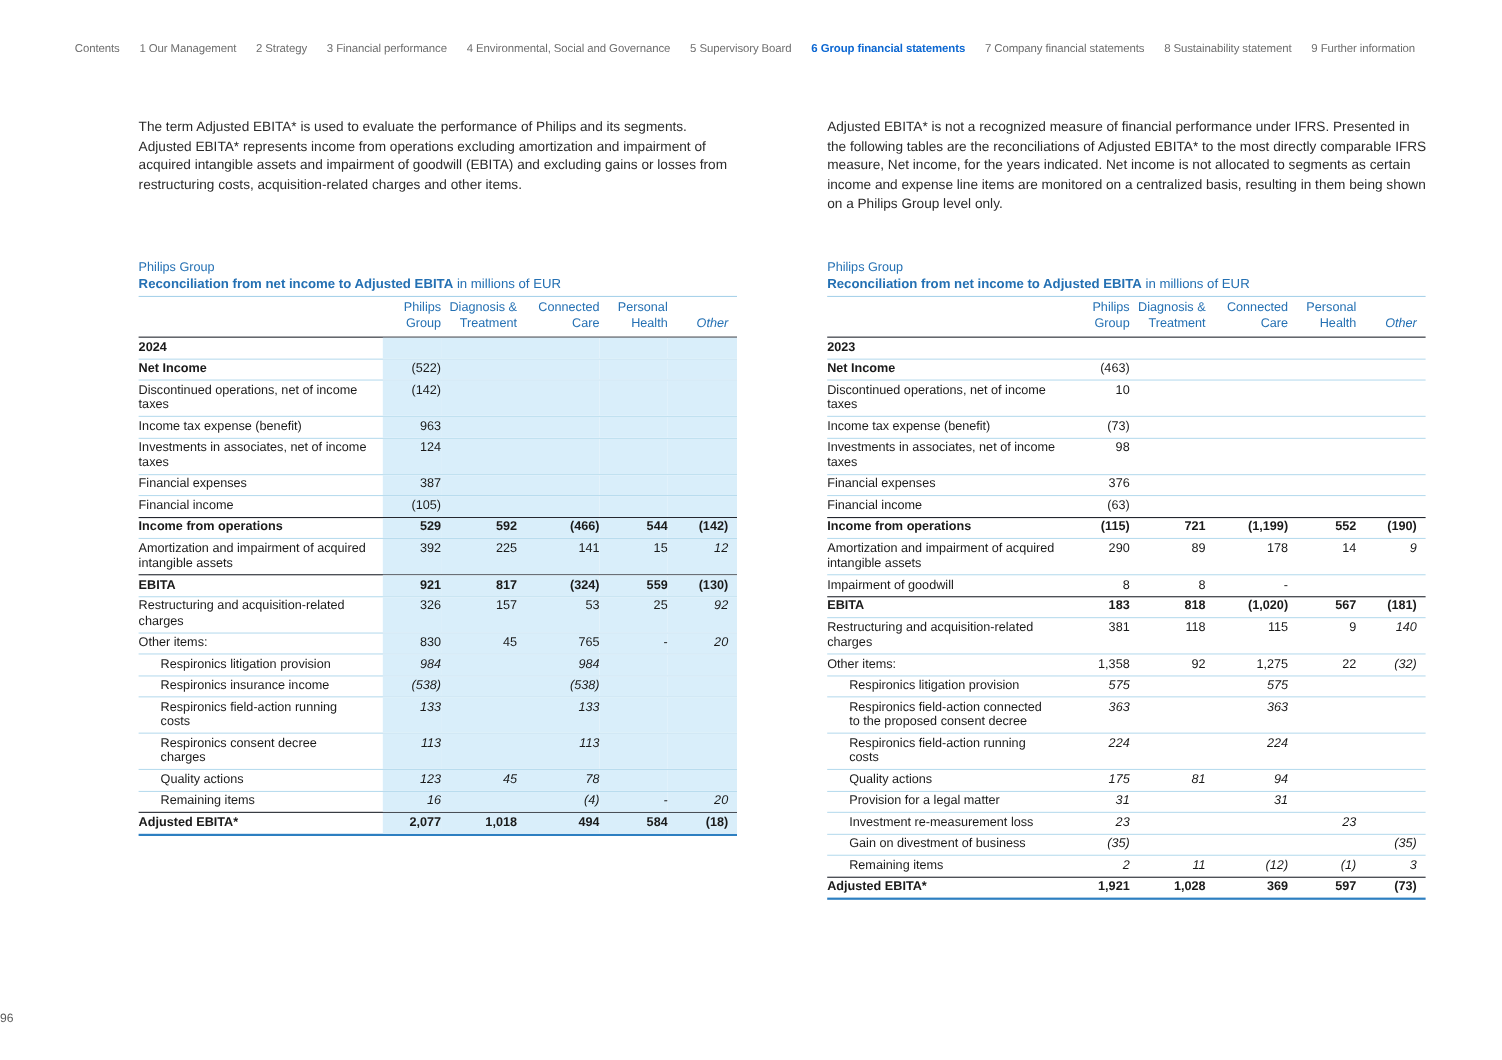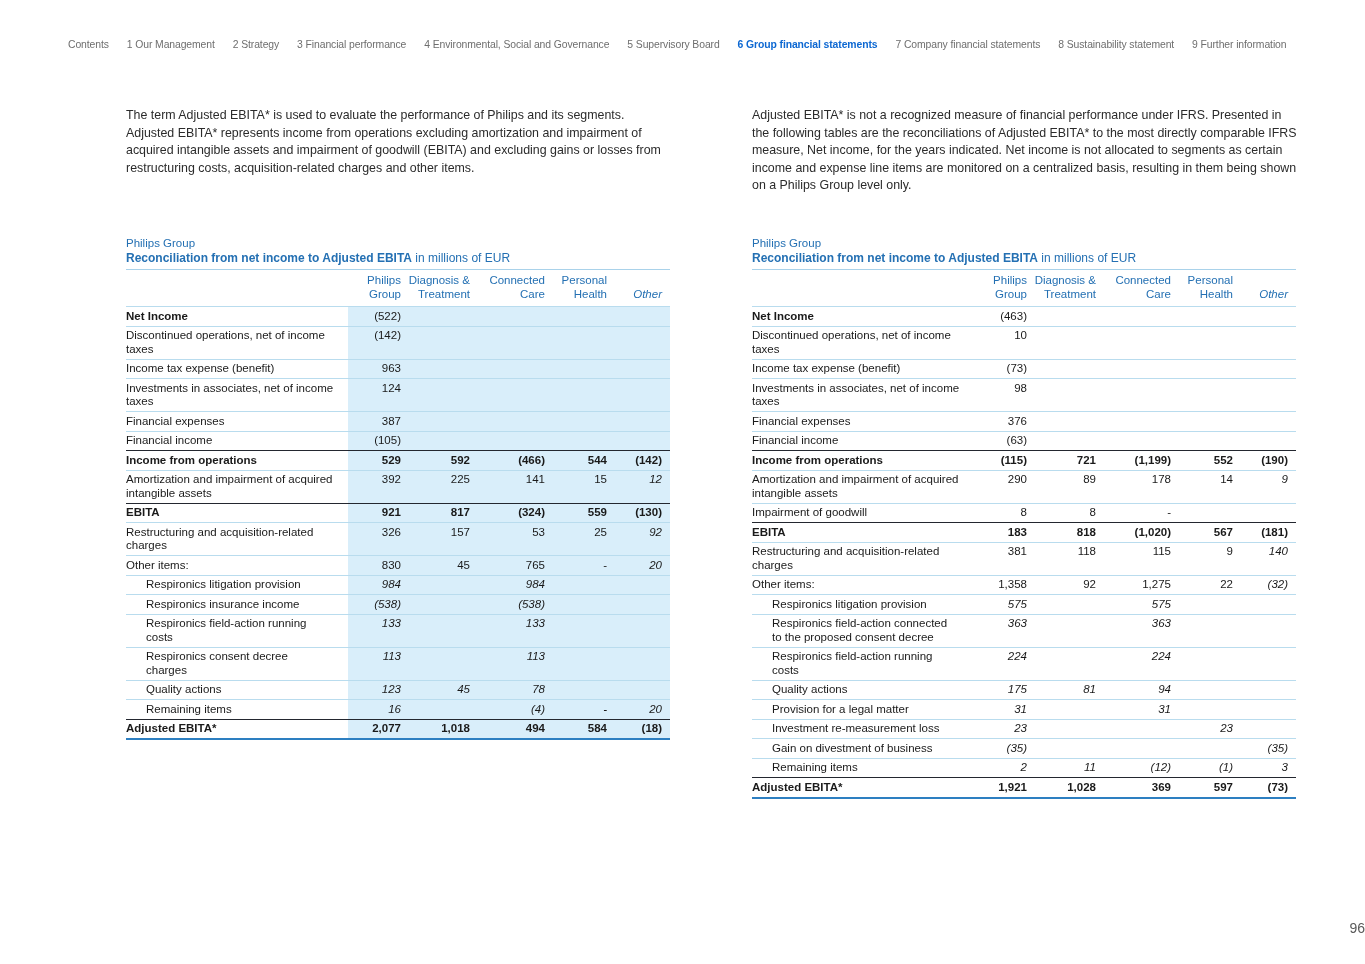--- a/index.html
+++ b/index.html
@@ -64,21 +64,21 @@
   .r-total{border-top:1px solid #23272f;border-bottom:2px solid #2d7fc1;font-weight:bold;}
   .r-sub .lbl{padding-left:20px;padding-right:16px;}
   .r-sub .num{font-style:italic;}
   .r-plain .num.c5{font-style:italic;}
 
   
   .shaded .row > .num{background:#d9eefa;}
 
   .pageno{
     position:absolute;top:920px;left:0;right:0;
-    text-align:right;font-size:14px;color:#5a5a5a;
+    text-align:left;font-size:11px;color:#5a5a5a;
   }
 </style>
 </head>
 <body>
 
 <nav class="topnav">
     <span class="nav-item">Contents</span>
     <span class="nav-item">1  Our Management</span>
     <span class="nav-item">2  Strategy</span>
     <span class="nav-item">3  Financial performance</span>
@@ -101,20 +101,28 @@
           <div class="hcell c1">Philips
 Group</div>
           <div class="hcell c2">Diagnosis &amp;
 Treatment</div>
           <div class="hcell c3">Connected
 Care</div>
           <div class="hcell c4">Personal
 Health</div>
           <div class="hcell c5 it">Other</div>
         </div>
+        <div class="row r-year">
+          <div class="lbl">2024</div>
+          <div class="num c1"></div>
+          <div class="num c2"></div>
+          <div class="num c3"></div>
+          <div class="num c4"></div>
+          <div class="num c5"></div>
+        </div>
         <div class="row r-boldlabel">
           <div class="lbl">Net Income</div>
           <div class="num c1">(522)</div>
           <div class="num c2"></div>
           <div class="num c3"></div>
           <div class="num c4"></div>
           <div class="num c5"></div>
         </div>
         <div class="row r-plain">
           <div class="lbl">Discontinued operations, net of income taxes</div>
@@ -267,20 +275,28 @@
           <div class="hcell c1">Philips
 Group</div>
           <div class="hcell c2">Diagnosis &amp;
 Treatment</div>
           <div class="hcell c3">Connected
 Care</div>
           <div class="hcell c4">Personal
 Health</div>
           <div class="hcell c5 it">Other</div>
         </div>
+        <div class="row r-year">
+          <div class="lbl">2023</div>
+          <div class="num c1"></div>
+          <div class="num c2"></div>
+          <div class="num c3"></div>
+          <div class="num c4"></div>
+          <div class="num c5"></div>
+        </div>
         <div class="row r-boldlabel">
           <div class="lbl">Net Income</div>
           <div class="num c1">(463)</div>
           <div class="num c2"></div>
           <div class="num c3"></div>
           <div class="num c4"></div>
           <div class="num c5"></div>
         </div>
         <div class="row r-plain">
           <div class="lbl">Discontinued operations, net of income taxes</div>

